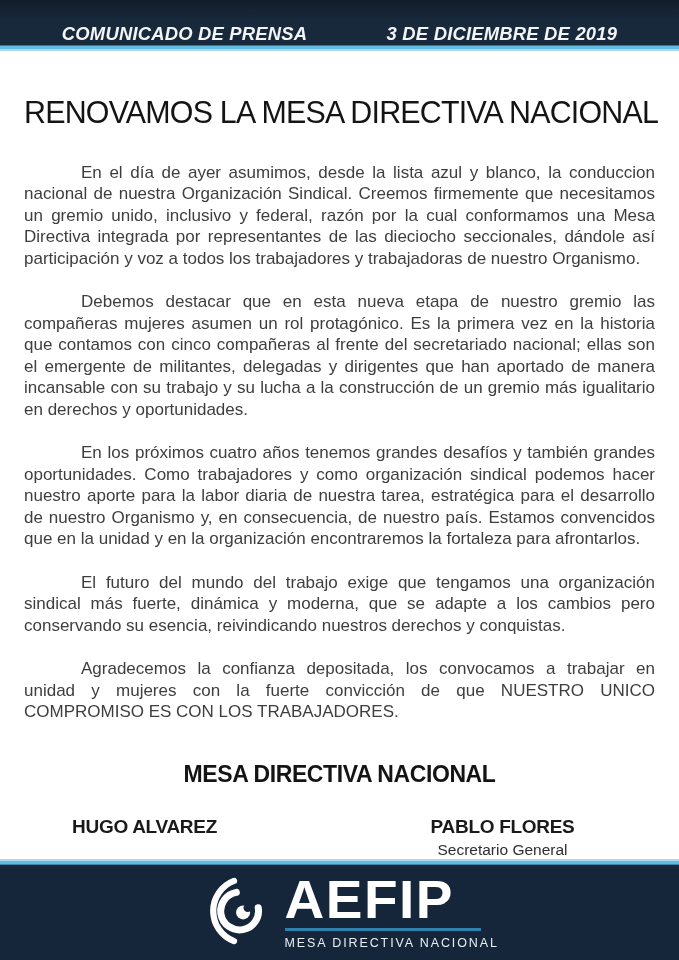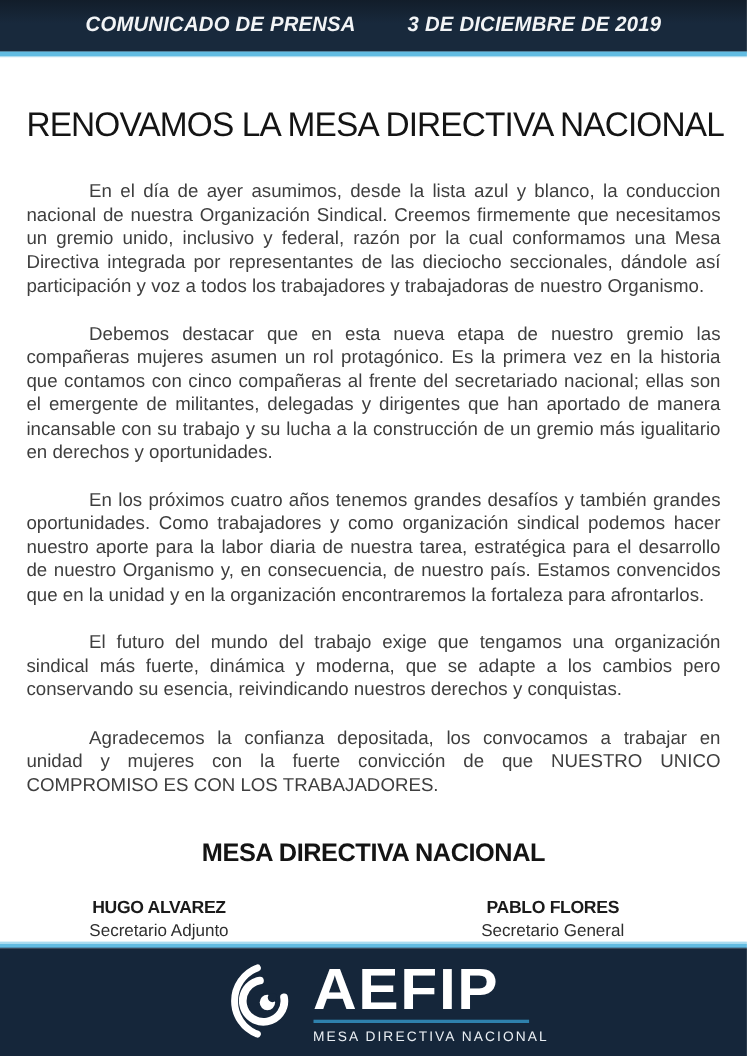--- a/index.html
+++ b/index.html
@@ -13,22 +13,22 @@
     width: 679px; height: 960px;
     display: flex; flex-direction: column;
     background: #ffffff;
     overflow: hidden;
   }
 
   
   .header-band {
     height: 57px;
     background: linear-gradient(#121d2a, #18293c 45%);
-    display: flex; align-items: center; justify-content: space-between;
-    padding: 0 74px;
+    display: flex; align-items: flex-end; justify-content: space-between;
+    padding: 0 58px;
     box-sizing: border-box;
   }
   .header-band .hdr-text {
     color: #f2f4f6;
     font-style: italic;
     font-weight: bold;
     font-size: 19px;
     letter-spacing: 0.2px;
     transform: scaleX(0.97);
     white-space: nowrap;
@@ -71,21 +71,21 @@
     letter-spacing: -0.4px;
   }
 
   .signatures {
     display: flex;
     justify-content: space-between;
     padding: 28px 40px 0 8px;
   }
   .sig-col { width: 225px; text-align: center; }
   .sig-name {
-    font-size: 16px;
+    font-size: 19px;
     font-weight: bold;
     color: #1a1a1a;
     letter-spacing: -0.3px;
   }
   .sig-role {
     margin-top: 3px;
     font-size: 15.5px;
     color: #2e2e2e;
   }
 
@@ -146,21 +146,20 @@
     <p class="body-par">Debemos destacar que en esta nueva etapa de nuestro gremio las compañeras mujeres asumen un rol protagónico. Es la primera vez en la historia que contamos con cinco compañeras al frente del secretariado nacional; ellas son el emergente de militantes, delegadas y dirigentes que han aportado de manera incansable con su trabajo y su lucha a la construcción de un gremio más igualitario en derechos y oportunidades.</p>
     <p class="body-par">En los próximos cuatro años tenemos grandes desafíos y también grandes oportunidades. Como trabajadores y como organización sindical podemos hacer nuestro aporte para la labor diaria de nuestra tarea, estratégica para el desarrollo de nuestro Organismo y, en consecuencia, de nuestro país. Estamos convencidos que en la unidad y en la organización encontraremos la fortaleza para afrontarlos.</p>
     <p class="body-par">El futuro del mundo del trabajo exige que tengamos una organización sindical más fuerte, dinámica y moderna, que se adapte a los cambios pero conservando su esencia, reivindicando nuestros derechos y conquistas.</p>
     <p class="body-par">Agradecemos la confianza depositada, los convocamos a trabajar en unidad y mujeres con la fuerte convicción de que NUESTRO UNICO COMPROMISO ES CON LOS TRABAJADORES.</p>
 
     <h2 class="section-heading">MESA DIRECTIVA NACIONAL</h2>
 
     <div class="signatures">
       <div class="sig-col">
         <div class="sig-name">HUGO ALVAREZ</div>
-        <div class="sig-role">Secretario Adjunto</div>
       </div>
       <div class="sig-col">
         <div class="sig-name">PABLO FLORES</div>
         <div class="sig-role">Secretario General</div>
       </div>
     </div>
   </div>
 
   <div class="sep-bot-1"></div>
   <div class="sep-bot-2"></div>

